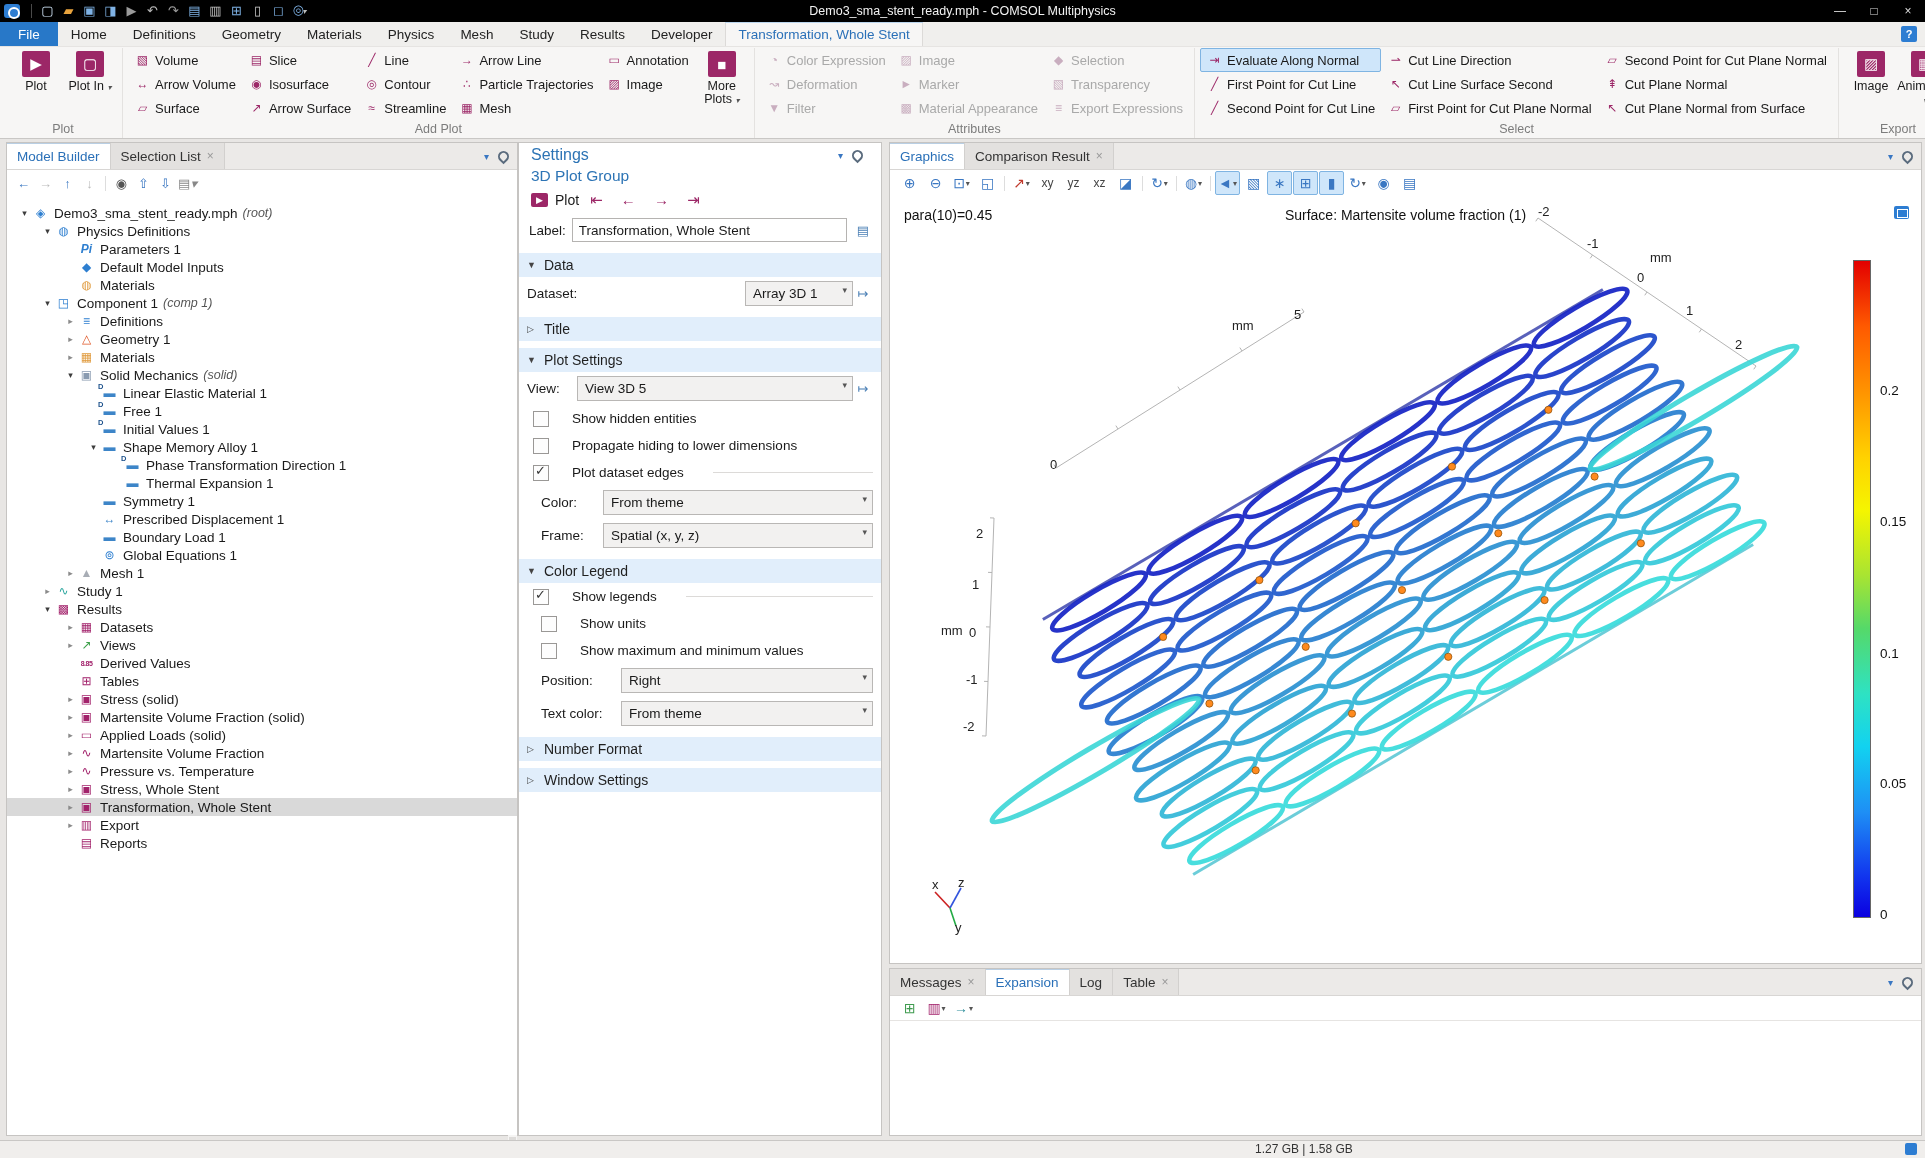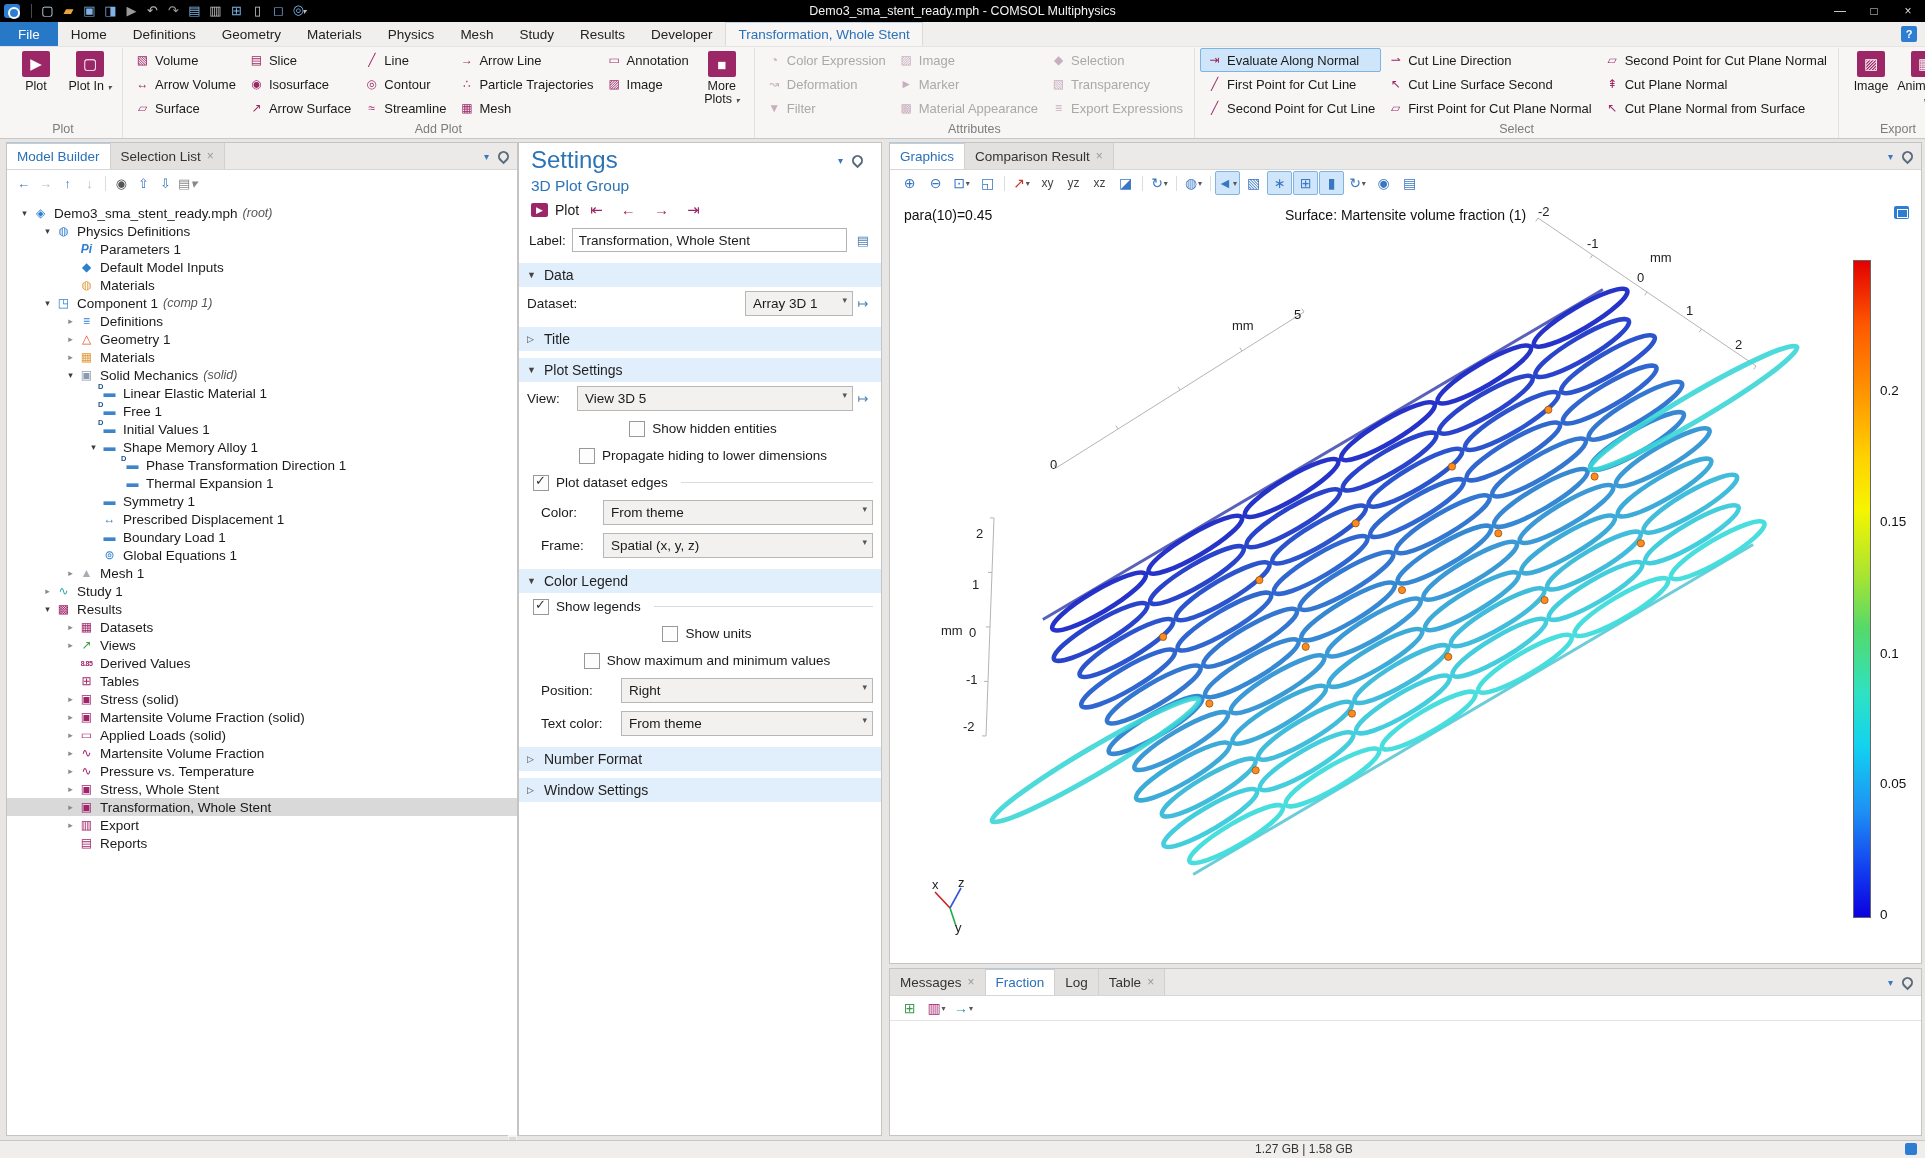--- a/index.html
+++ b/index.html
@@ -64,41 +64,41 @@
   .arr.exp{color:#3c3c3c;}
   .ti{width:17px;text-align:center;margin-right:5px;font-size:12px;position:relative;flex:none;}
   .ti.derived-values{font-size:7px;line-height:7px;letter-spacing:-0.5px;font-weight:bold;}
   .ti.parameters{font-size:12px;font-weight:bold;font-style:italic;}
   .badge{position:absolute;top:-4px;left:-3px;font-size:7.5px;color:#1a4f8a;font-weight:bold;font-style:normal;}
   .tsuf{color:#555;font-style:italic;margin-left:5px;font-size:12.5px;}
   .vscroll{position:absolute;right:0;top:0;bottom:0;width:9px;background:#f5f4f3;}
   .vthumb{position:absolute;top:2px;right:1px;width:7px;height:420px;background:#dddbd9;}
   
   .sp-titlerow{display:flex;align-items:center;padding:3px 10px 0 12px;}
-  .sp-title{color:#2d74b5;font-size:24px;font-weight:400;}
+  .sp-title{color:#2d74b5;font-size:16px;font-weight:400;}
   .sp-sub{color:#2d74b5;font-size:15.5px;padding:3px 12px 2px;}
   .sp-plotrow{display:flex;align-items:center;gap:7px;padding:4px 12px 2px;}
   .sp-ploticon{width:17px;height:14px;background:#9c2767;border-radius:2px;color:#fff;font-size:9px;line-height:14px;text-align:center;}
   .sp-arrows{color:#9c2767;font-size:15px;letter-spacing:7px;margin-left:4px;}
   .sp-labelrow{display:flex;align-items:center;gap:6px;padding:7px 8px 4px 10px;}
   .tinput{flex:1;height:22px;border:1px solid #b5b3b1;background:#fff;padding:0 6px;font-size:13.5px;display:flex;align-items:center;}
   .iconbtn{width:20px;height:20px;display:flex;align-items:center;justify-content:center;color:#4a7fb5;font-size:13px;flex:none;}
   .sec{height:24px;background:#e1eefb;display:flex;align-items:center;padding:0 8px;margin-top:7px;font-size:14px;color:#1f1f1f;flex:none;}
   .sec .tri{width:17px;font-size:9px;color:#444;}
   .frow{display:flex;align-items:center;padding:3px 8px;min-height:27px;}
   .flabel{font-size:13.5px;flex:none;}
   .w-data .flabel{width:218px;}
   .w-view .flabel{width:50px;}
   .w-edge{padding-left:22px;}
   .w-edge .flabel{width:62px;}
   .w-leg{padding-left:22px;}
   .w-leg .flabel{width:80px;}
   .combo{flex:1;height:23px;background:#f2f1f0;border:1px solid #b9b7b5;display:flex;align-items:center;padding:0 18px 0 7px;font-size:13.5px;position:relative;}
   .combo::after{content:"▾";position:absolute;right:5px;top:3px;font-size:9px;color:#555;}
-  .cbrow{display:flex;align-items:center;gap:7px;padding:3px 8px 3px 14px;min-height:21px;font-size:13.5px;justify-content:center;}
+  .cbrow{display:flex;align-items:center;gap:23px;padding:3px 8px 3px 14px;min-height:21px;font-size:13.5px;}
   .cb{width:14px;height:14px;border:1px solid #9a9896;background:#fdfdfd;position:relative;flex:none;}
   .cb.checked::after{content:"✓";position:absolute;left:1px;top:-3px;font-size:13px;color:#333;}
   .cbrow.group::after{content:"";flex:1;height:1px;background:#dcdad8;margin-left:6px;}
   
   .gfx-panel{flex:1;min-height:0;}
   .gtools{height:26px;display:flex;align-items:center;gap:1px;padding:0 7px;flex:none;}
   .gt{min-width:23px;height:22px;display:flex;align-items:center;justify-content:center;color:#3a77c2;font-size:14px;border:1px solid transparent;border-radius:2px;}
   .gt.txt{font-size:12px;color:#444;}
   .gt.hl{background:#cfe6fa;border-color:#7fb4e2;}
   .gt .dd{font-size:8px;color:#555;margin-left:1px;font-style:normal;}
@@ -864,21 +864,21 @@
       </div>
 
       <div class="panel bottom-panel">
         <div class="ptabs">
           <span id="bp-tabs" style="display:flex">
               <span class="ptab">
                 <span>Messages</span>
                 <span class="x">×</span>
               </span>
               <span class="ptab active">
-                <span>Fraction</span>
+                <span>Expansion</span>
               </span>
               <span class="ptab">
                 <span>Log</span>
               </span>
               <span class="ptab">
                 <span>Table</span>
                 <span class="x">×</span>
               </span>
             </span>
           <span class="ptail">

